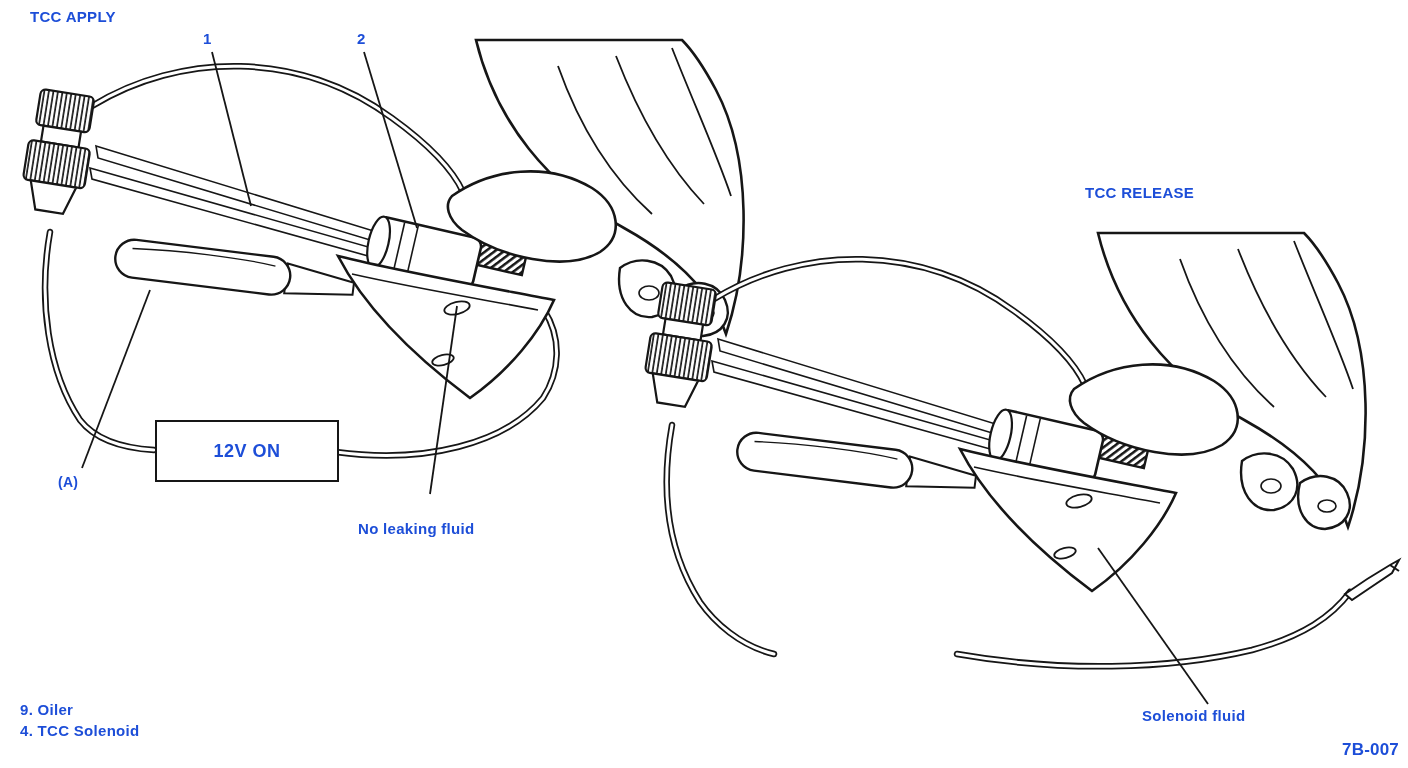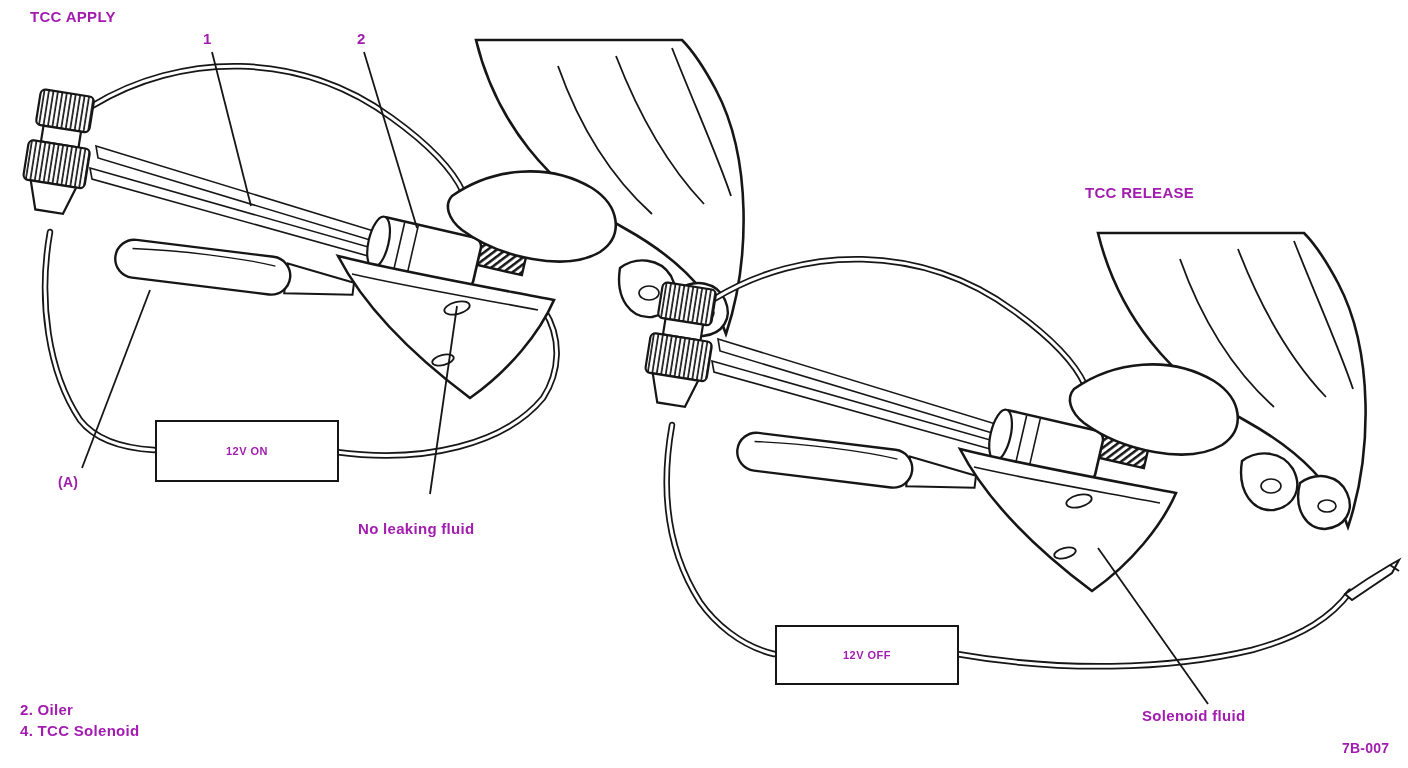--- a/index.html
+++ b/index.html
@@ -1,23 +1,23 @@
 <!DOCTYPE html>
 <html><head>
 <meta charset="utf-8">
 <style>
   html,body{margin:0;padding:0;background:#ffffff;}
   .canvas{position:relative;width:1408px;height:768px;background:#ffffff;overflow:hidden;
-          font-family:"Liberation Sans",sans-serif;color:#a21caf;}
+          font-family:"Liberation Sans",sans-serif;color:#1d4ed8;}
   .art{position:absolute;left:0;top:0;}
   .lbl{position:absolute;font-weight:700;font-size:15px;white-space:nowrap;letter-spacing:.3px;}
   .small{font-size:14px;}
-  .code{font-size:14px;letter-spacing:.2px;}
+  .code{font-size:17px;letter-spacing:.2px;}
   .power-box{position:absolute;border:2.5px solid #161616;background:#ffffff;display:flex;
-             align-items:center;justify-content:center;font-weight:700;font-size:11px;letter-spacing:.5px;}
+             align-items:center;justify-content:center;font-weight:700;font-size:18px;letter-spacing:.5px;}
   .wo{fill:none;stroke:#161616;stroke-width:6.5;stroke-linecap:round;}
   .wi{fill:none;stroke:#ffffff;stroke-width:3;stroke-linecap:round;}
   .leader{fill:none;stroke:#161616;stroke-width:1.8;}
   .crease{fill:none;stroke:#161616;stroke-width:1.8;}
 </style>
 </head>
 <body>
 
 <div class="canvas">
 
@@ -118,21 +118,18 @@
   <div class="lbl" style="left:203px;top:30px">1</div>
   <div class="lbl" style="left:357px;top:30px">2</div>
   <div class="lbl small" style="left:58px;top:474px">(A)</div>
 
   <div class="power-box" style="left:155px;top:420px;width:180px;height:58px">
     <span>12V ON</span>
   </div>
   <div class="lbl" style="left:358px;top:520px">No leaking fluid</div>
 
   <div class="lbl" style="left:1085px;top:184px">TCC RELEASE</div>
-  <div class="power-box" style="left:775px;top:625px;width:180px;height:56px">
-    <span>12V OFF</span>
-  </div>
   <div class="lbl" style="left:1142px;top:707px">Solenoid fluid</div>
 
-  <div class="lbl" style="left:20px;top:701px">2. Oiler</div>
+  <div class="lbl" style="left:20px;top:701px">9. Oiler</div>
   <div class="lbl" style="left:20px;top:722px">4. TCC Solenoid</div>
   <div class="lbl code" style="left:1342px;top:740px">7B-007</div>
 </div>
 
 </body></html>

